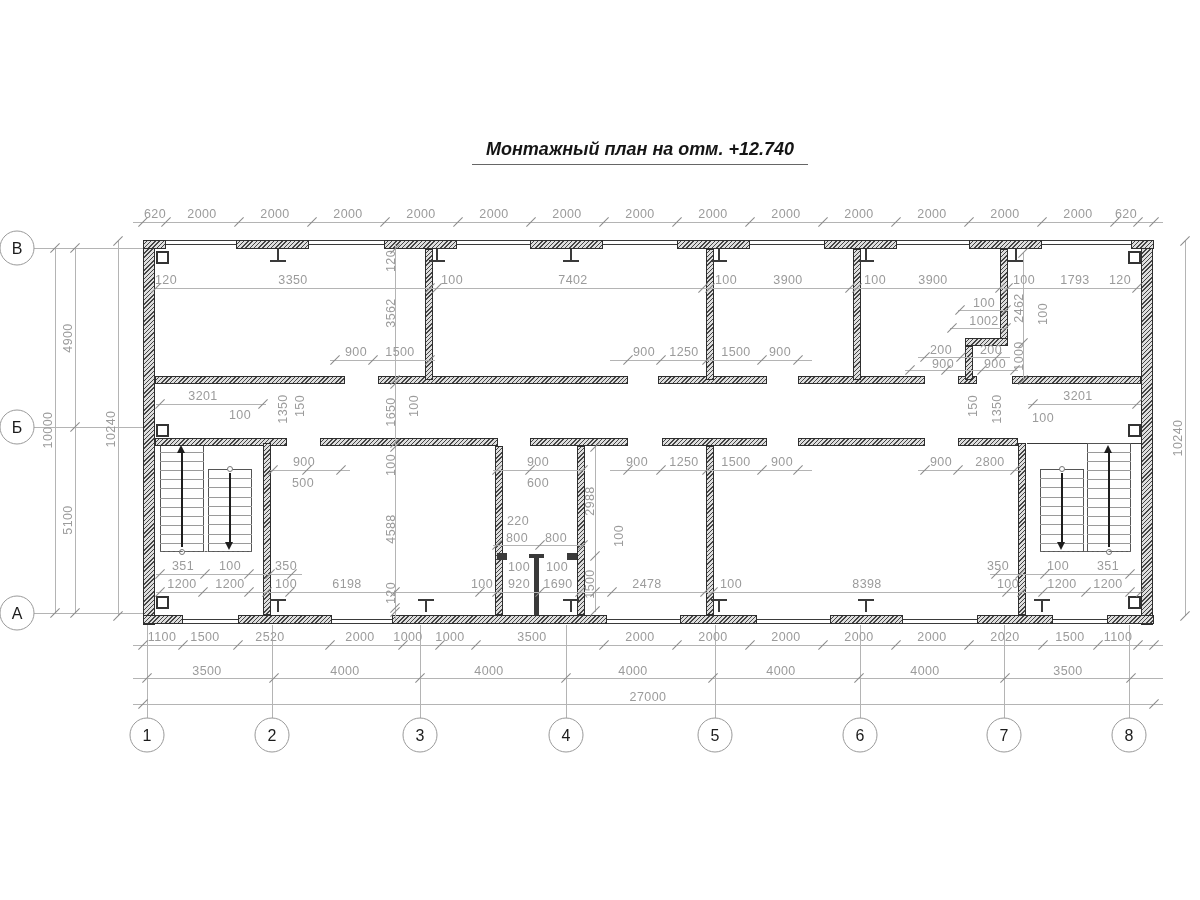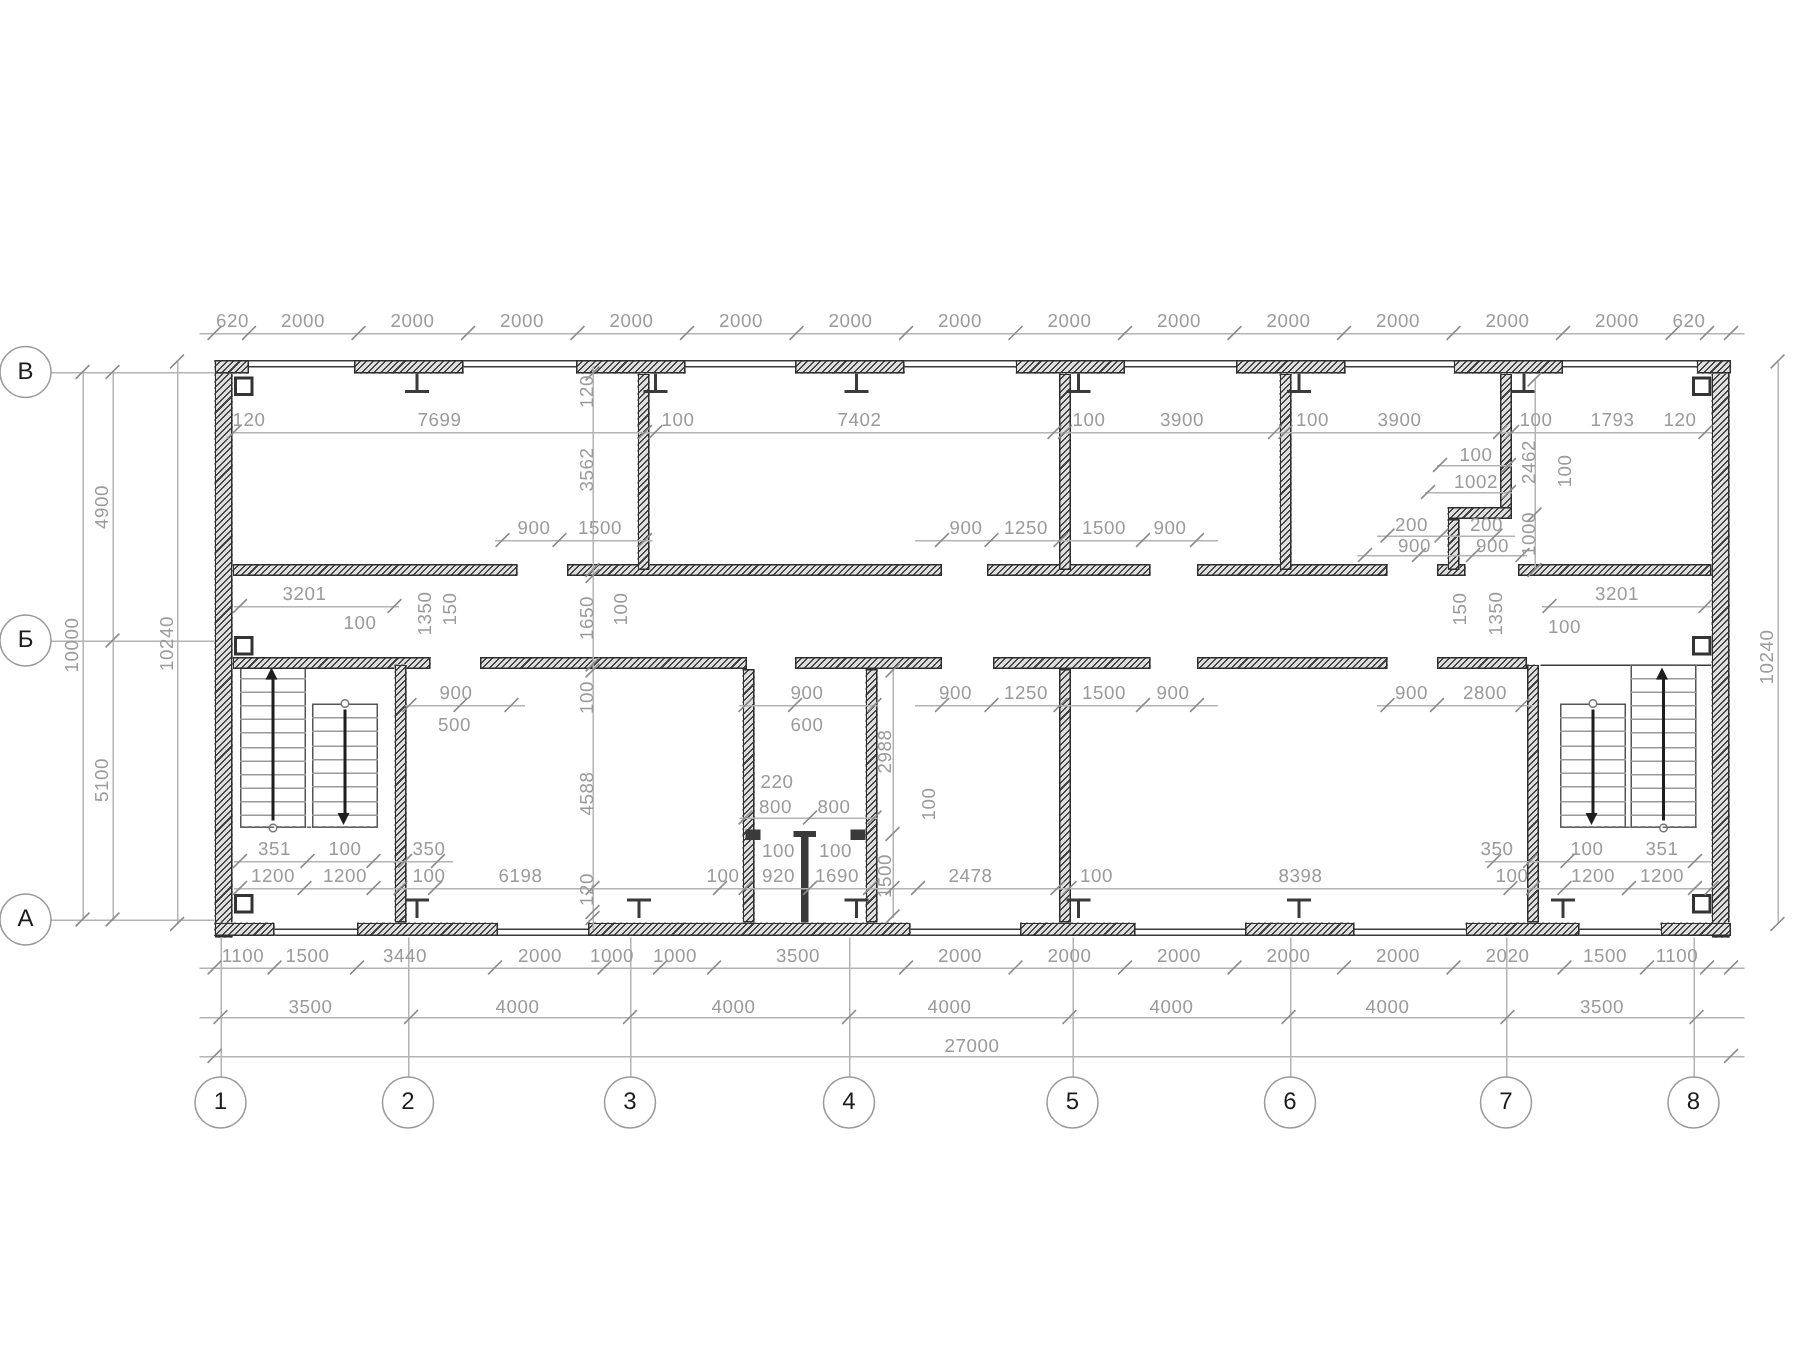--- a/index.html
+++ b/index.html
@@ -27,20 +27,21 @@
   .tread{position:absolute;height:1px;background:#9a9a9a;}
   .stem{position:absolute;width:2px;background:#1e1e1e;}
   .head{position:absolute;width:0;height:0;border-left:4px solid transparent;border-right:4px solid transparent;}
   .ring{position:absolute;width:6px;height:6px;border:1px solid #777;border-radius:50%;
         background:#fff;transform:translate(-50%,-50%);box-sizing:border-box;}
 </style>
 </head>
 <body>
 
 <div id="plan">
+  <div class="title">Монтажный план на отм. +12.740</div>
 <div class="ln dark" style="left: 143px; top: 240px; width: 1011px; height: 1px;"></div>
     <div class="ln dark" style="left: 143px; top: 244px; width: 1011px; height: 1px;"></div>
     <div class="ln dark" style="left: 143px; top: 619px; width: 1011px; height: 1px;"></div>
     <div class="ln dark" style="left: 143px; top: 623px; width: 1011px; height: 1px;"></div>
     <div class="ln dark" style="left: 1027px; top: 443px; width: 114px; height: 1px;"></div>
     <div class="stairbox" style="left: 160px; top: 443px; width: 44px; height: 109px;"></div>
     <div class="tread" style="left: 160px; top: 452.083px; width: 44px;"></div>
     <div class="tread" style="left: 160px; top: 461.167px; width: 44px;"></div>
     <div class="tread" style="left: 160px; top: 470.25px; width: 44px;"></div>
     <div class="tread" style="left: 160px; top: 479.333px; width: 44px;"></div>
@@ -362,21 +363,21 @@
     <div class="lbl" style="left: 567px; top: 214px;">2000</div>
     <div class="lbl" style="left: 640px; top: 214px;">2000</div>
     <div class="lbl" style="left: 713px; top: 214px;">2000</div>
     <div class="lbl" style="left: 786px; top: 214px;">2000</div>
     <div class="lbl" style="left: 859px; top: 214px;">2000</div>
     <div class="lbl" style="left: 932px; top: 214px;">2000</div>
     <div class="lbl" style="left: 1005px; top: 214px;">2000</div>
     <div class="lbl" style="left: 1078px; top: 214px;">2000</div>
     <div class="lbl" style="left: 1126px; top: 214px;">620</div>
     <div class="lbl" style="left: 166px; top: 280px;">120</div>
-    <div class="lbl" style="left: 293px; top: 280px;">7699</div>
+    <div class="lbl" style="left: 293px; top: 280px;">3350</div>
     <div class="lbl" style="left: 452px; top: 280px;">100</div>
     <div class="lbl" style="left: 573px; top: 280px;">7402</div>
     <div class="lbl" style="left: 726px; top: 280px;">100</div>
     <div class="lbl" style="left: 788px; top: 280px;">3900</div>
     <div class="lbl" style="left: 875px; top: 280px;">100</div>
     <div class="lbl" style="left: 933px; top: 280px;">3900</div>
     <div class="lbl" style="left: 1024px; top: 280px;">100</div>
     <div class="lbl" style="left: 1075px; top: 280px;">1793</div>
     <div class="lbl" style="left: 1120px; top: 280px;">120</div>
     <div class="lbl" style="left: 356px; top: 352px;">900</div>
@@ -424,21 +425,21 @@
     <div class="lbl" style="left: 519px; top: 584px;">920</div>
     <div class="lbl" style="left: 558px; top: 584px;">1690</div>
     <div class="lbl" style="left: 647px; top: 584px;">2478</div>
     <div class="lbl" style="left: 731px; top: 584px;">100</div>
     <div class="lbl" style="left: 867px; top: 584px; text-align: center;">8398</div>
     <div class="lbl" style="left: 1008px; top: 584px;">100</div>
     <div class="lbl" style="left: 1062px; top: 584px;">1200</div>
     <div class="lbl" style="left: 1108px; top: 584px;">1200</div>
     <div class="lbl" style="left: 162px; top: 637px;">1100</div>
     <div class="lbl" style="left: 205px; top: 637px;">1500</div>
-    <div class="lbl" style="left: 270px; top: 637px;">3440</div>
+    <div class="lbl" style="left: 270px; top: 637px;">2520</div>
     <div class="lbl" style="left: 360px; top: 637px;">2000</div>
     <div class="lbl" style="left: 408px; top: 637px;">1000</div>
     <div class="lbl" style="left: 450px; top: 637px;">1000</div>
     <div class="lbl" style="left: 532px; top: 637px;">3500</div>
     <div class="lbl" style="left: 640px; top: 637px;">2000</div>
     <div class="lbl" style="left: 713px; top: 637px;">2000</div>
     <div class="lbl" style="left: 786px; top: 637px;">2000</div>
     <div class="lbl" style="left: 859px; top: 637px;">2000</div>
     <div class="lbl" style="left: 932px; top: 637px;">2000</div>
     <div class="lbl" style="left: 1005px; top: 637px;">2020</div>

